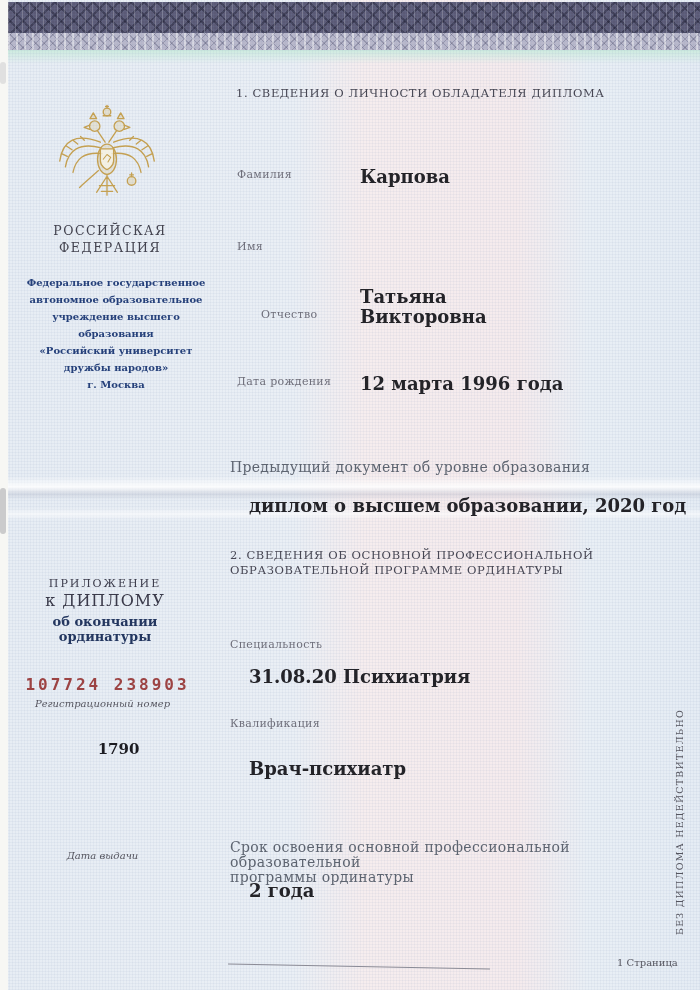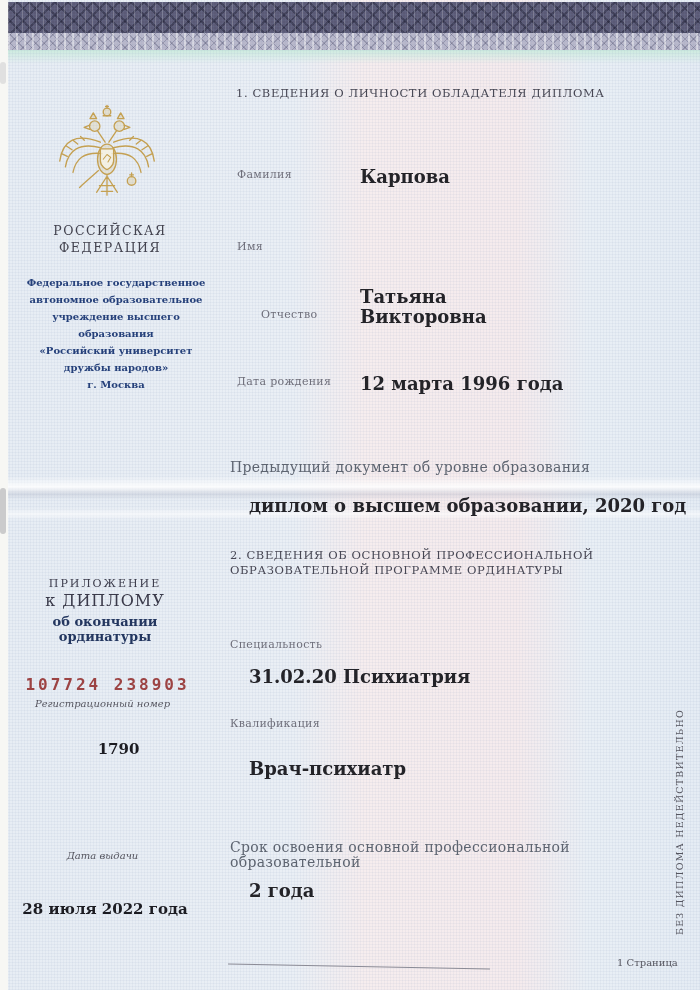--- a/index.html
+++ b/index.html
@@ -132,21 +132,20 @@
 
   <div class="abs center annex-small" style="left:20px;top:577px;width:170px;">ПРИЛОЖЕНИЕ</div>
   <div class="abs center annex-big" style="left:20px;top:591px;width:170px;">к ДИПЛОМУ</div>
   <div class="abs center annex-sub" style="left:15px;top:614px;width:180px;">об окончании ординатуры</div>
   <div class="abs center serial" style="left:15px;top:643px;width:185px;margin-top:32px;">107724 238903</div>
 
   <div class="abs center italic-lbl" style="left:25px;top:698px;width:155px;">Регистрационный номер</div>
   <div class="abs center big-val" style="left:41px;top:740px;width:155px;">1790</div>
 
   <div class="abs center italic-lbl" style="left:25px;top:850px;width:155px;">Дата выдачи</div>
-  <div class="abs center big-val" style="left:15px;top:900px;width:180px;">28 июля 2022 года</div>
 
   <div class="abs sec-title" style="left:236px;top:86px;width:400px;">1. СВЕДЕНИЯ О ЛИЧНОСТИ ОБЛАДАТЕЛЯ ДИПЛОМА</div>
 
   <div class="abs lbl" style="left:237px;top:168px;">Фамилия</div>
   <div class="abs val" style="left:360px;top:166px;">Карпова</div>
 
   <div class="abs lbl" style="left:237px;top:240px;">Имя</div>
   <div class="abs val" style="left:360px;top:238px;margin-top:48px;">Татьяна</div>
 
   <div class="abs lbl" style="left:237px;top:308px;margin-left:24px;">Отчество</div>
@@ -157,27 +156,28 @@
 
   <div class="abs lbl-blue" style="left:230px;top:459px;width:420px;">Предыдущий документ об  уровне образования</div>
   <div class="abs val" style="left:249px;top:495px;">диплом о высшем образовании, 2020 год</div>
 
   <div class="abs sec-title" style="left:230px;top:548px;width:420px;">
     <div>2. СВЕДЕНИЯ ОБ ОСНОВНОЙ ПРОФЕССИОНАЛЬНОЙ</div>
     <div>ОБРАЗОВАТЕЛЬНОЙ ПРОГРАММЕ ОРДИНАТУРЫ</div>
   </div>
 
   <div class="abs lbl" style="left:230px;top:638px;">Специальность</div>
-  <div class="abs val" style="left:249px;top:666px;">31.02.20 Психиатрия</div>
+  <div class="abs val" style="left:249px;top:666px;">31.08.20 Психиатрия</div>
 
   <div class="abs lbl" style="left:230px;top:717px;">Квалификация</div>
   <div class="abs val" style="left:249px;top:758px;">Врач-психиатр</div>
 
   <div class="abs lbl-blue" style="left:230px;top:840px;width:430px;line-height:15px;">
     <div>Срок освоения основной профессиональной образовательной</div>
+    <div>программы ординатуры</div>
   </div>
   <div class="abs val" style="left:249px;top:880px;">2 года</div>
 
   <div class="abs footer-line" style="left:228px;top:966px;width:262px;"></div>
   <div class="abs page-num" style="left:617px;top:957px;">1 Страница</div>
 
   <div class="abs vertical-note" style="left:592px;top:842px;width:175px;text-align:center;">БЕЗ ДИПЛОМА НЕДЕЙСТВИТЕЛЬНО</div>
 
 </div>
 

